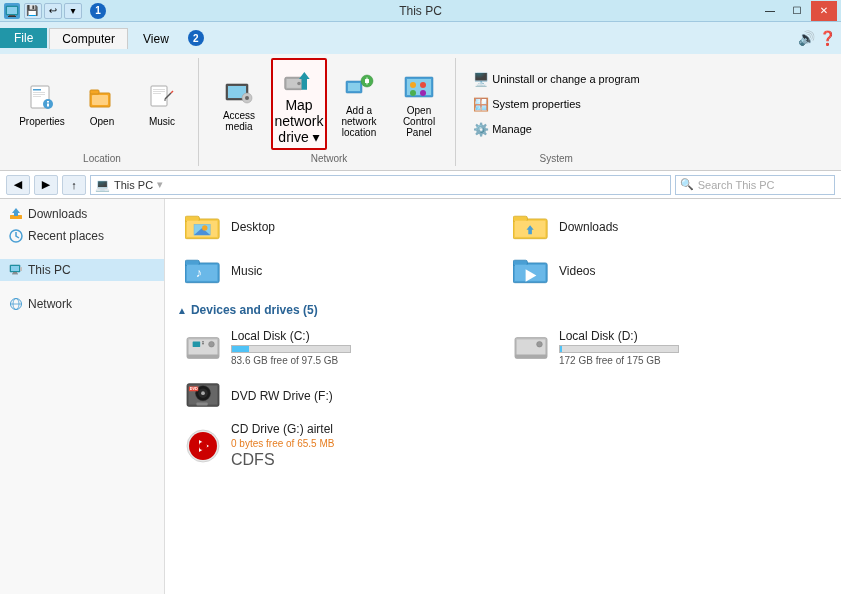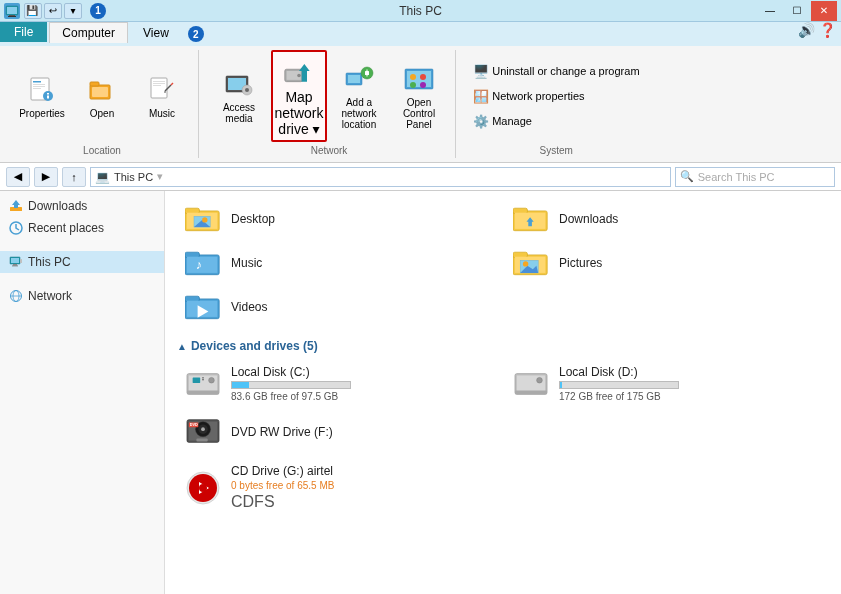--- a/index.html
+++ b/index.html
@@ -19,21 +19,21 @@
     .title-bar-icon { width: 16px; height: 16px; background: #4a9fd4; border-radius: 2px; display: flex; align-items: center; justify-content: center; font-size: 9px; color: white; }
     .quick-access { display: flex; gap: 2px; }
     .qa-btn { width: 18px; height: 16px; background: #d0e8f8; border: 1px solid #a0c0d8; border-radius: 2px; display: flex; align-items: center; justify-content: center; font-size: 10px; cursor: pointer; }
     .title-text { font-size: 12px; color: #333; position: absolute; left: 50%; transform: translateX(-50%); }
     .window-controls { display: flex; gap: 1px; }
     .win-btn { width: 26px; height: 20px; display: flex; align-items: center; justify-content: center; font-size: 10px; cursor: pointer; }
     .win-close { background: #e05040; color: white; border-radius: 0 0 0 0; }
 
     
     .ribbon { background: #f5f5f5; border-bottom: 1px solid #ccc; }
-    .ribbon-tabs { display: flex; background: #d8eef8; height: 24px; align-items: flex-start; }
+    .ribbon-tabs { display: flex; background: #d8eef8; height: 32px; align-items: center; }
     .ribbon-tab { padding: 3px 12px; font-size: 12px; cursor: pointer; border: 1px solid transparent; border-bottom: none; margin-right: 2px; }
     .ribbon-tab.active { background: #f5f5f5; border-color: #ccc; border-bottom-color: #f5f5f5; font-weight: normal; }
     .ribbon-tab.file-tab { background: #2196a8; color: white; padding: 3px 14px; border: none; }
     .ribbon-content { display: flex; padding: 4px 6px; gap: 4px; align-items: stretch; min-height: 88px; }
     .ribbon-group { display: flex; flex-direction: column; align-items: stretch; border-right: 1px solid #d0d0d0; padding: 0 8px; position: relative; }
     .ribbon-group:last-child { border-right: none; }
     .ribbon-group-label { font-size: 10px; color: #666; text-align: center; position: absolute; bottom: 2px; left: 0; right: 0; }
     .ribbon-buttons { display: flex; gap: 4px; align-items: center; flex: 1; padding-bottom: 16px; }
     .ribbon-btn-large { display: flex; flex-direction: column; align-items: center; justify-content: center; width: 56px; cursor: pointer; padding: 3px; border: 1px solid transparent; border-radius: 2px; font-size: 10px; text-align: center; gap: 2px; }
     .ribbon-btn-icon { width: 32px; height: 32px; display: flex; align-items: center; justify-content: center; }
@@ -237,21 +237,21 @@
     </div>
 
     <div class="ribbon-group">
       <div style="display:flex;flex-direction:column;gap:4px;justify-content:center;flex:1;padding-bottom:16px;">
         <div class="ribbon-btn-small">
           <span style="font-size:13px;">🖥️</span>
           <span>Uninstall or change a program</span>
         </div>
         <div class="ribbon-btn-small">
           <span style="font-size:13px;">🪟</span>
-          <span>Network properties</span>
+          <span>System properties</span>
         </div>
         <div class="ribbon-btn-small">
           <span style="font-size:13px;">⚙️</span>
           <span>Manage</span>
         </div>
       </div>
       <div class="ribbon-group-label">System</div>
     </div>
   </div>
 </div>
@@ -365,33 +365,20 @@
           <svg class="folder-svg" viewBox="0 0 40 30">
             <rect x="0" y="6" width="38" height="22" rx="2" fill="#4a9fd4" stroke="#2a7fb4" stroke-width="0.8"></rect>
             <rect x="0" y="3" width="16" height="6" rx="2" fill="#4a9fd4" stroke="#2a7fb4" stroke-width="0.8"></rect>
             <rect x="2" y="8" width="34" height="18" fill="#6ab8e8"></rect>
             <text x="12" y="22" font-size="14" fill="white">♪</text>
           </svg>
         </div>
         <span class="folder-name">Music</span>
       </div>
 
-      <div class="folder-item">
-        <div class="folder-icon">
-          <svg class="folder-svg" viewBox="0 0 40 30">
-            <rect x="0" y="6" width="38" height="22" rx="2" fill="#f5c842" stroke="#d4a820" stroke-width="0.8"></rect>
-            <rect x="0" y="3" width="16" height="6" rx="2" fill="#f5c842" stroke="#d4a820" stroke-width="0.8"></rect>
-            <rect x="2" y="8" width="34" height="18" fill="#ffd870"></rect>
-            <rect x="8" y="12" width="20" height="14" fill="#87ceeb" stroke="#6ab0d8" stroke-width="0.5"></rect>
-            <polygon points="8,26 16,18 22,22 26,18 28,26" fill="#4a90d9"></polygon>
-            <circle cx="14" cy="16" r="3" fill="#f5a623"></circle>
-          </svg>
-        </div>
-        <span class="folder-name">Pictures</span>
-      </div>
 
       <div class="folder-item">
         <div class="folder-icon">
           <svg class="folder-svg" viewBox="0 0 40 30">
             <rect x="0" y="6" width="38" height="22" rx="2" fill="#4a9fd4" stroke="#2a7fb4" stroke-width="0.8"></rect>
             <rect x="0" y="3" width="16" height="6" rx="2" fill="#4a9fd4" stroke="#2a7fb4" stroke-width="0.8"></rect>
             <rect x="2" y="8" width="34" height="18" fill="#6ab8e8"></rect>
             <polygon points="14,13 26,20 14,27" fill="white"></polygon>
           </svg>
         </div>
@@ -460,21 +447,21 @@
             <text x="5" y="11" font-size="4" fill="white" font-weight="bold">DVD</text>
           </svg>
         </div>
         <div class="drive-info">
           <span class="drive-name">DVD RW Drive (F:)</span>
         </div>
       </div>
 
     </div>
 
-    <div style="margin-top:6px;">
+    <div style="margin-top:0;">
       <div class="drive-item" style="display:flex;align-items:center;gap:8px;">
         <div class="drive-icon">
           <svg width="40" height="36" viewBox="0 0 40 36">
 
             <circle cx="20" cy="18" r="16" fill="#e8e8e8" stroke="#ccc" stroke-width="0.8"></circle>
 
             <circle cx="20" cy="18" r="14" fill="#cc0000"></circle>
             <polygon points="16,12 26,18 16,24" fill="white"></polygon>
             <circle cx="20" cy="18" r="4" fill="#cc0000"></circle>
           </svg>

